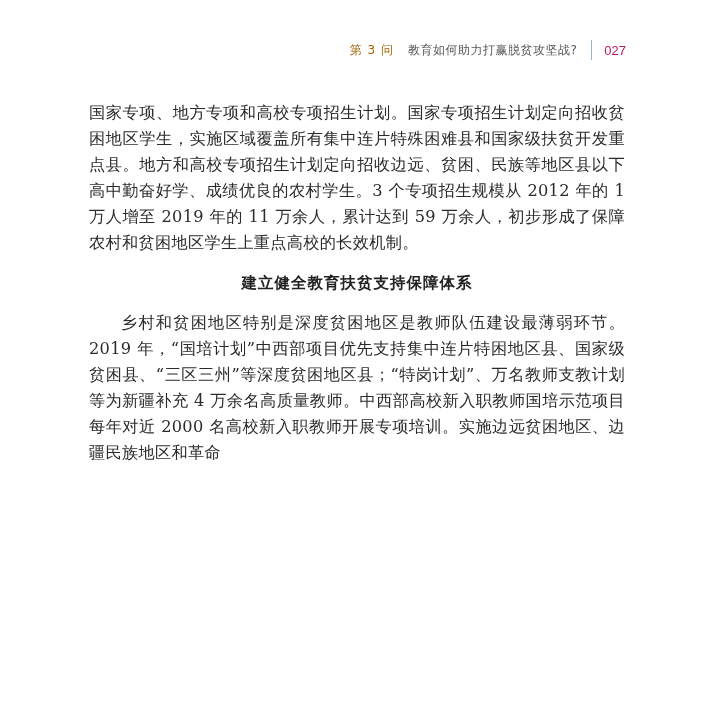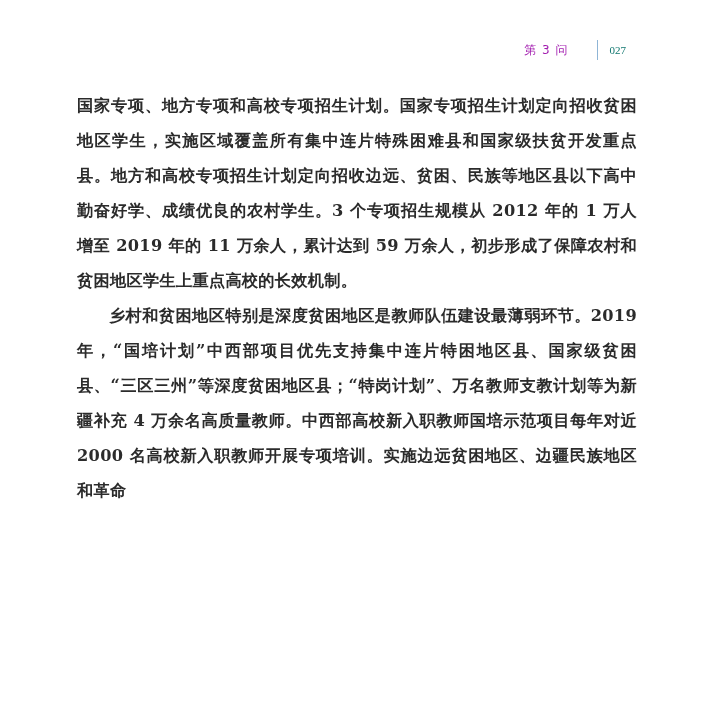--- a/index.html
+++ b/index.html
@@ -20,74 +20,75 @@
       top: 38px;
       right: 84px;
       height: 24px;
       display: flex;
       align-items: center;
       font-family: "DejaVu Sans", "Liberation Sans", sans-serif;
       font-size: 12px;
       color: #555555;
     }
     .chapter-label {
-      color: #a21caf;
+      color: #a16207;
       margin-right: 14px;
       letter-spacing: 1px;
     }
     .chapter-title {
       color: #555555;
       letter-spacing: 0.5px;
     }
     .header-divider {
       display: inline-block;
       width: 1px;
       height: 20px;
       background: #8fb5d6;
       margin: 0 12px 0 14px;
     }
     .page-number {
-      font-family: Liberation Serif, serif;
-      font-size: 11px;
-      color: #0f766e;
+      font-family: Liberation Sans, sans-serif;
+      font-size: 13px;
+      color: #be185d;
     }
     .content {
       position: absolute;
       top: 88px;
       left: 77px;
       width: 560px;
     }
     .para {
-      margin: 0;
+      margin: 12px;
       font-size: 16.2px;
-      line-height: 35px;
+      line-height: 26px;
       text-align: justify;
       text-justify: inter-character;
       letter-spacing: 0.3px;
-      font-weight: bold;
     }
     .para.indent {
       text-indent: 32px;
     }
     .section-heading {
       margin: 0;
       font-family: "DejaVu Sans", "Liberation Sans", sans-serif;
       font-weight: bold;
       font-size: 15.5px;
       line-height: 30px;
       text-align: center;
       color: #222222;
       letter-spacing: 1px;
     }
   </style>
 </head>
 <body>
 
 <header class="running-header">
   <span class="chapter-label">第 3 问</span>
+  <span class="chapter-title">教育如何助力打赢脱贫攻坚战?</span>
   <span class="header-divider"></span>
   <span class="page-number">027</span>
 </header>
 
 <main class="content">
   <p class="para">国家专项、地方专项和高校专项招生计划。国家专项招生计划定向招收贫困地区学生，实施区域覆盖所有集中连片特殊困难县和国家级扶贫开发重点县。地方和高校专项招生计划定向招收边远、贫困、民族等地区县以下高中勤奋好学、成绩优良的农村学生。3 个专项招生规模从 2012 年的 1 万人增至 2019 年的 11 万余人，累计达到 59 万余人，初步形成了保障农村和贫困地区学生上重点高校的长效机制。</p>
+  <h2 class="section-heading">建立健全教育扶贫支持保障体系</h2>
   <p class="para indent">乡村和贫困地区特别是深度贫困地区是教师队伍建设最薄弱环节。2019 年，“国培计划”中西部项目优先支持集中连片特困地区县、国家级贫困县、“三区三州”等深度贫困地区县；“特岗计划”、万名教师支教计划等为新疆补充 4 万余名高质量教师。中西部高校新入职教师国培示范项目每年对近 2000 名高校新入职教师开展专项培训。实施边远贫困地区、边疆民族地区和革命</p>
 </main>
 
 </body></html>

